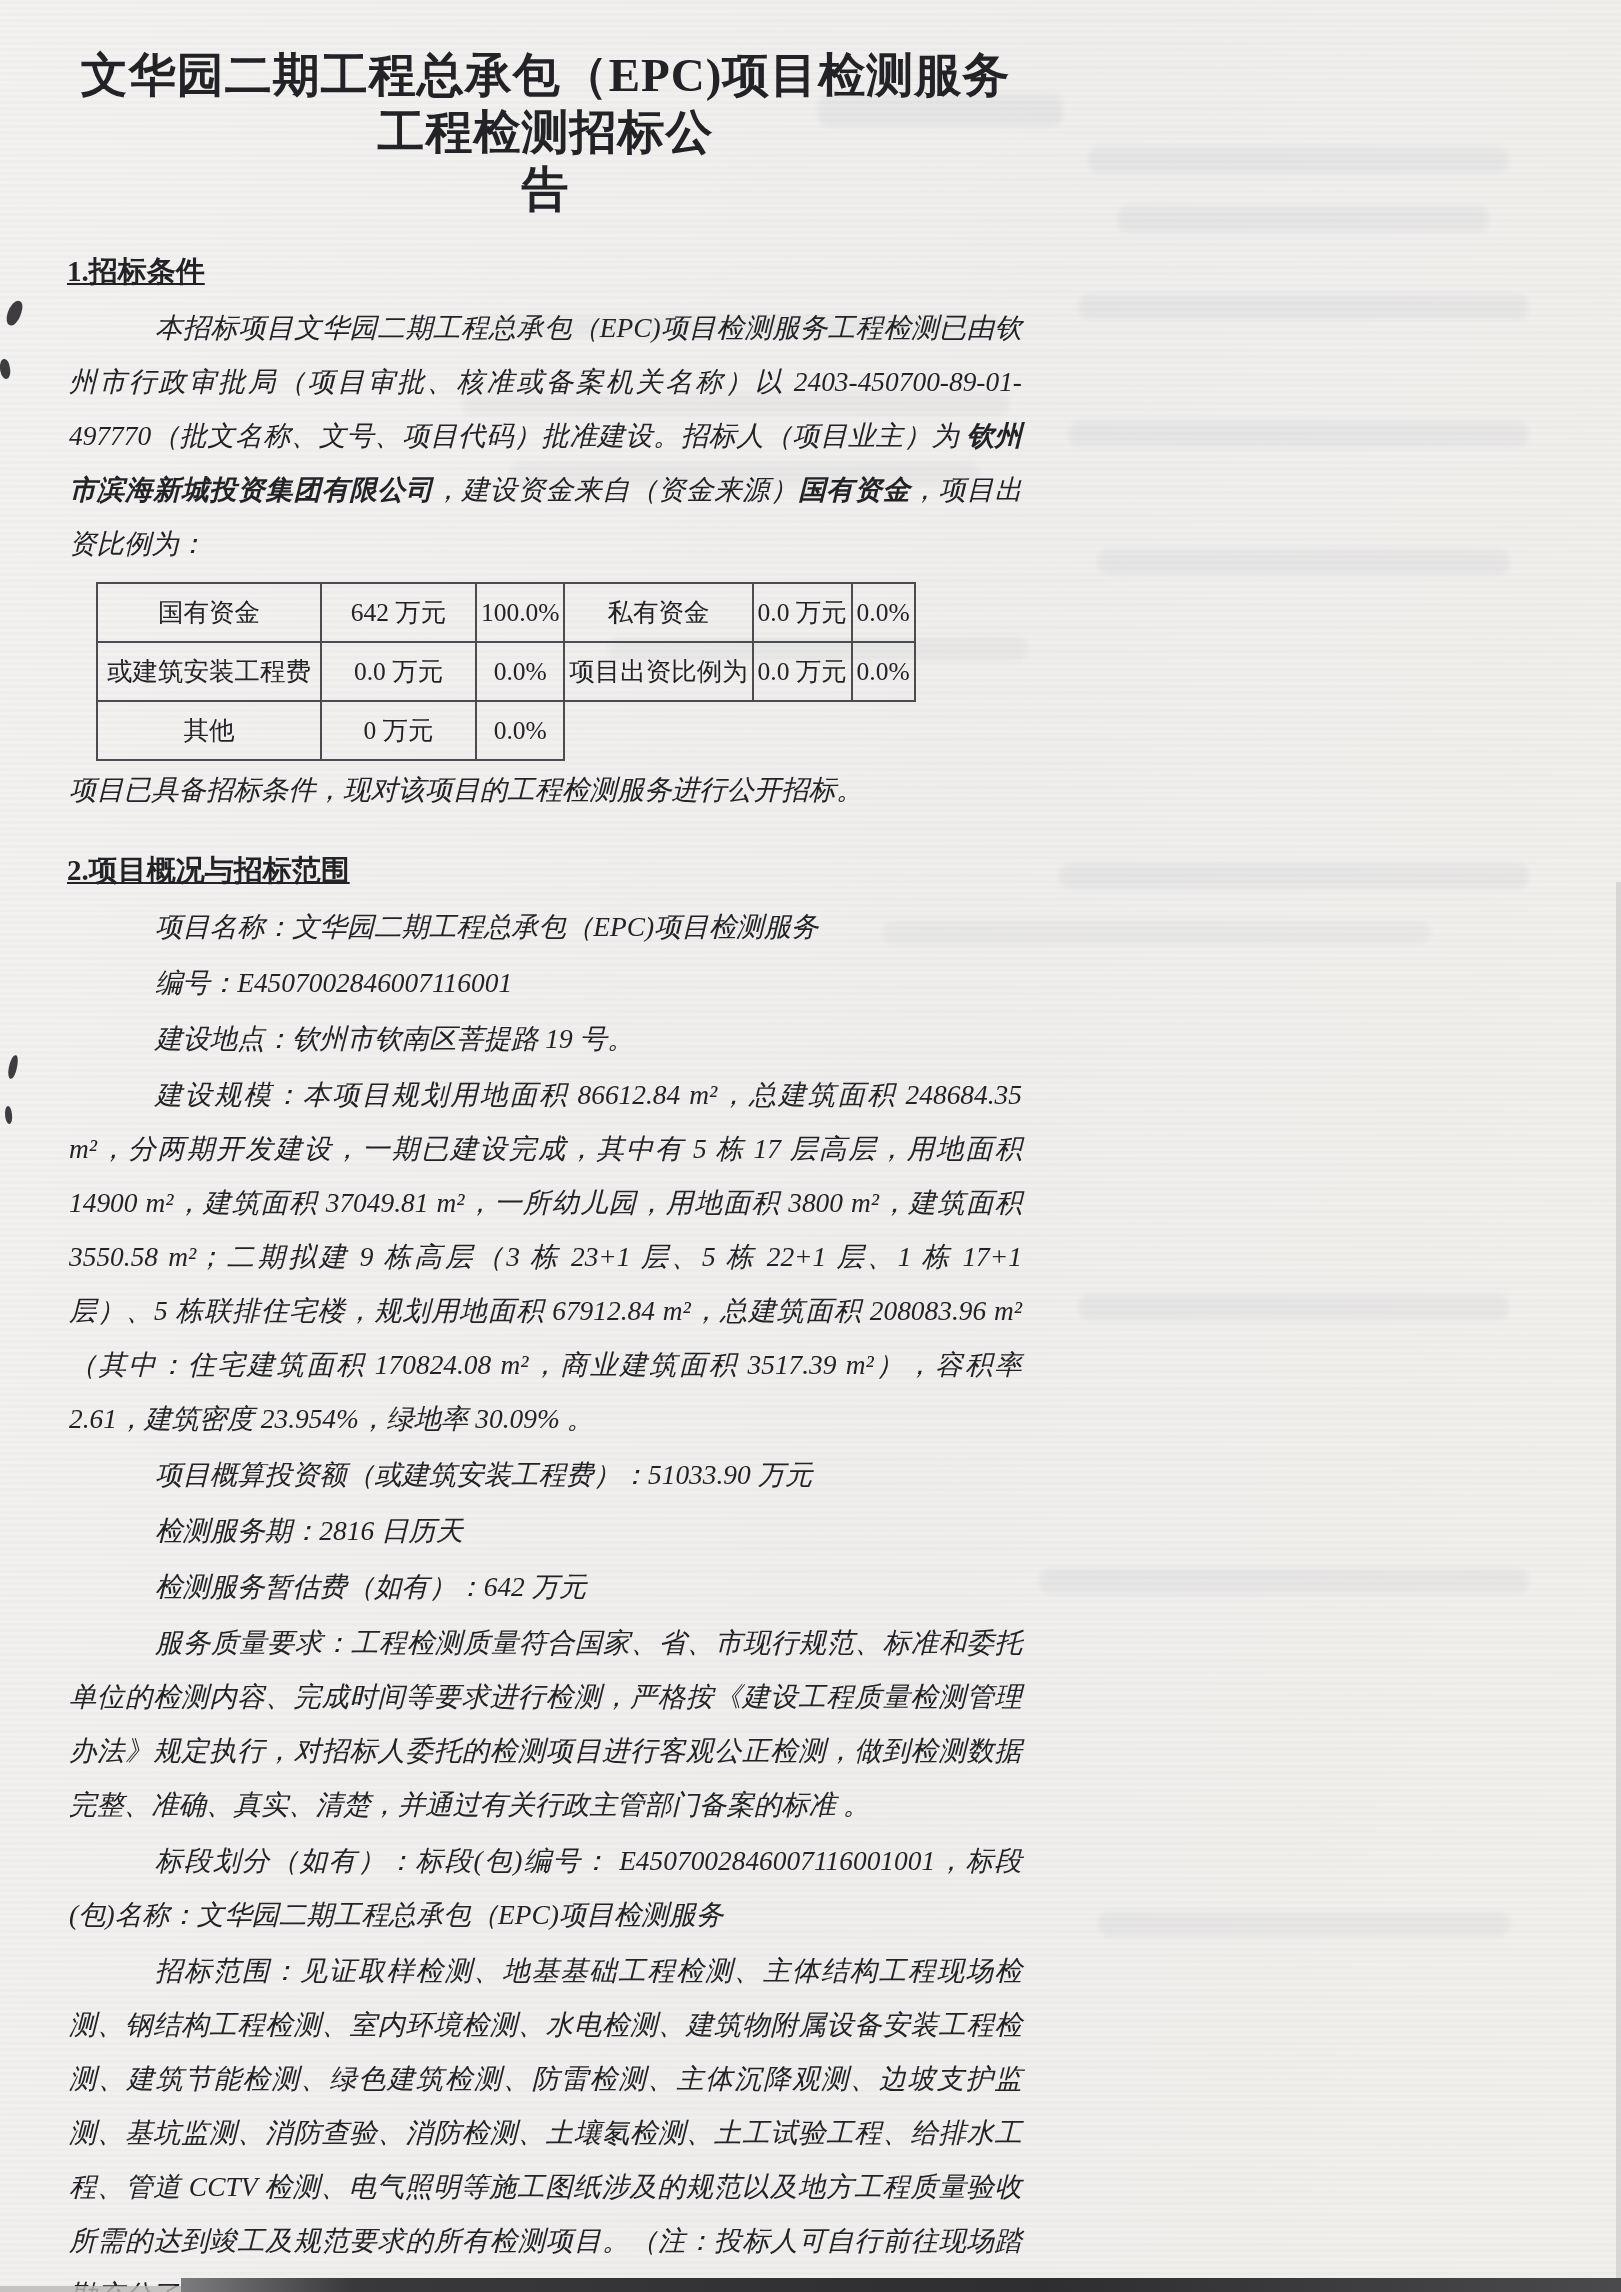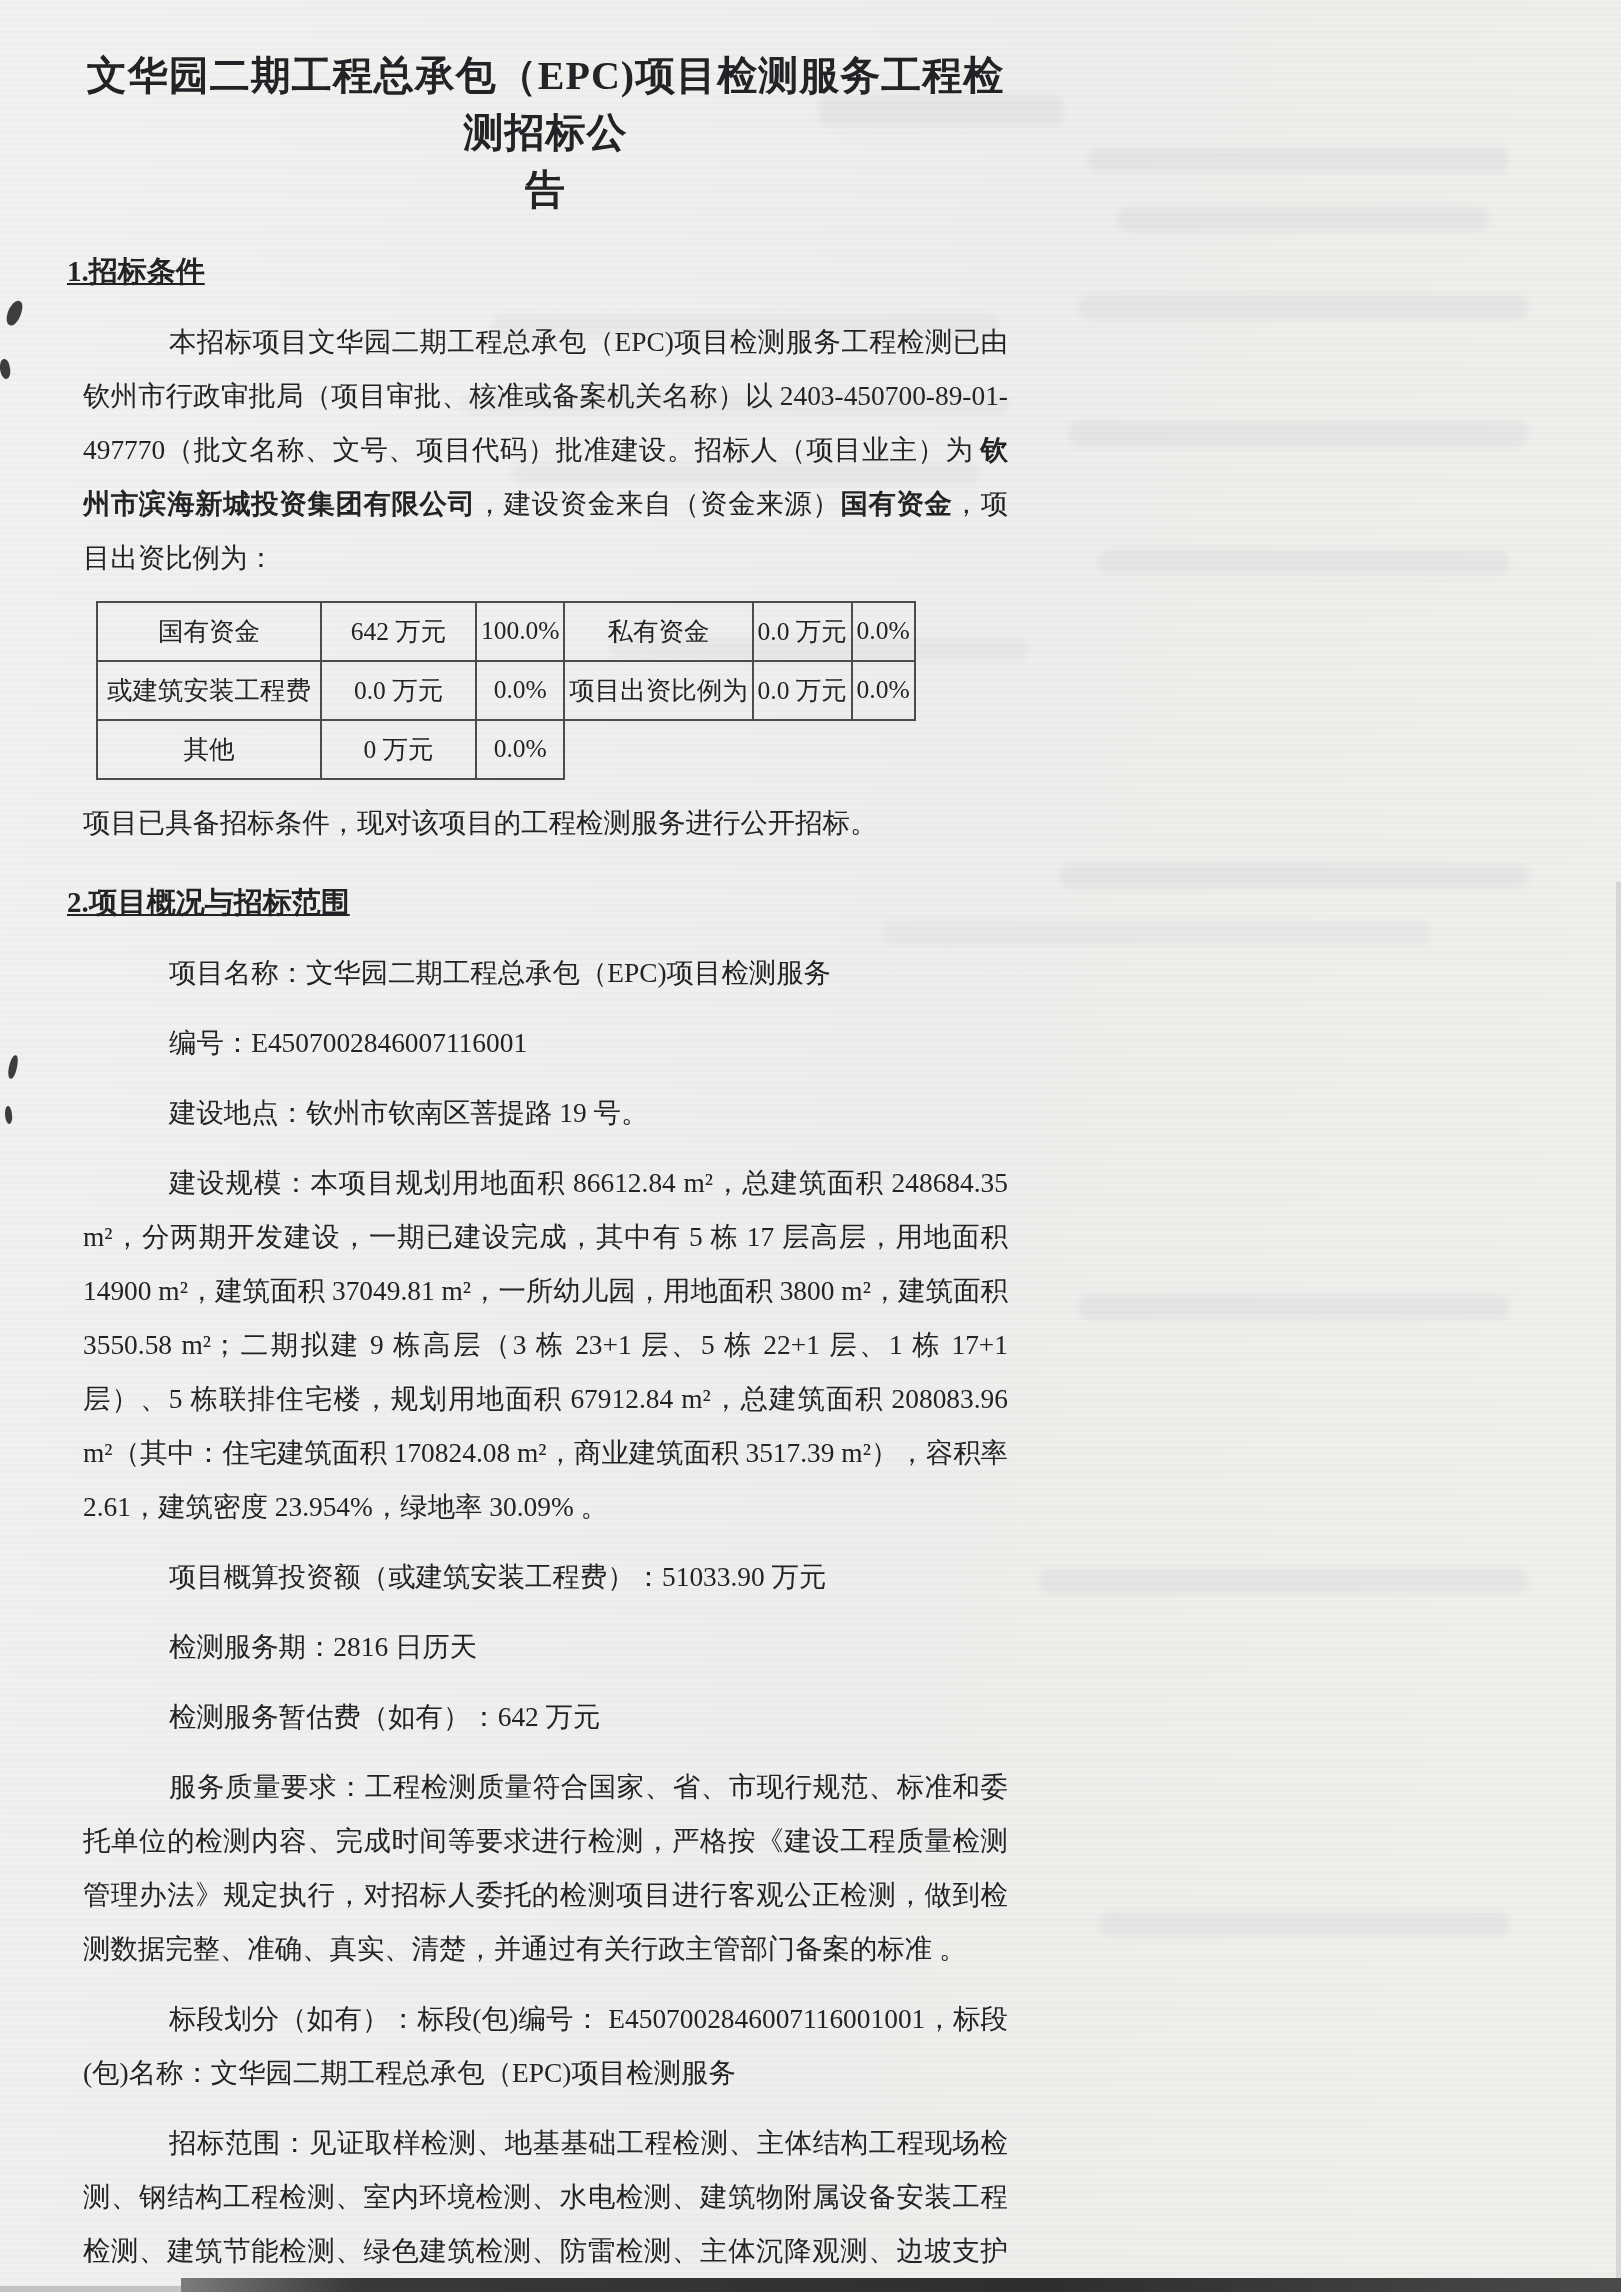--- a/index.html
+++ b/index.html
@@ -13,41 +13,42 @@
     overflow:hidden;
     font-family:"Liberation Serif","DejaVu Serif",serif;
     color:#232327;
   }
   .content{
     position:absolute;
     left:67px;top:47px;width:957px;
   }
   .title{
     margin:0 0 0 0;
-    font-size:40px;
+    font-size:47px;
     font-weight:bold;
     line-height:57px;
     text-align:center;
     letter-spacing:1px;
     font-family:Liberation Serif, serif;
   }
   .title span{display:block;}
   .sec-heading{
     margin:25.5px 0 0 0;
     font-size:29px;
     font-weight:bold;
     line-height:55px;
     text-decoration:underline;
   }
   p.body{
-    margin:16px;
+    margin:2px;
     font-size:27.4px;
     line-height:54px;
     text-align:justify;
     text-justify:inter-ideograph;
+    font-style:italic;
   }
   p.indent{text-indent:86px;}
   .bold{font-weight:bold;}
   table.funding{
     border-collapse:collapse;
     table-layout:fixed;
     margin:11.8px 0 0 29px;
     font-size:25.5px;
   }
   table.funding td{

